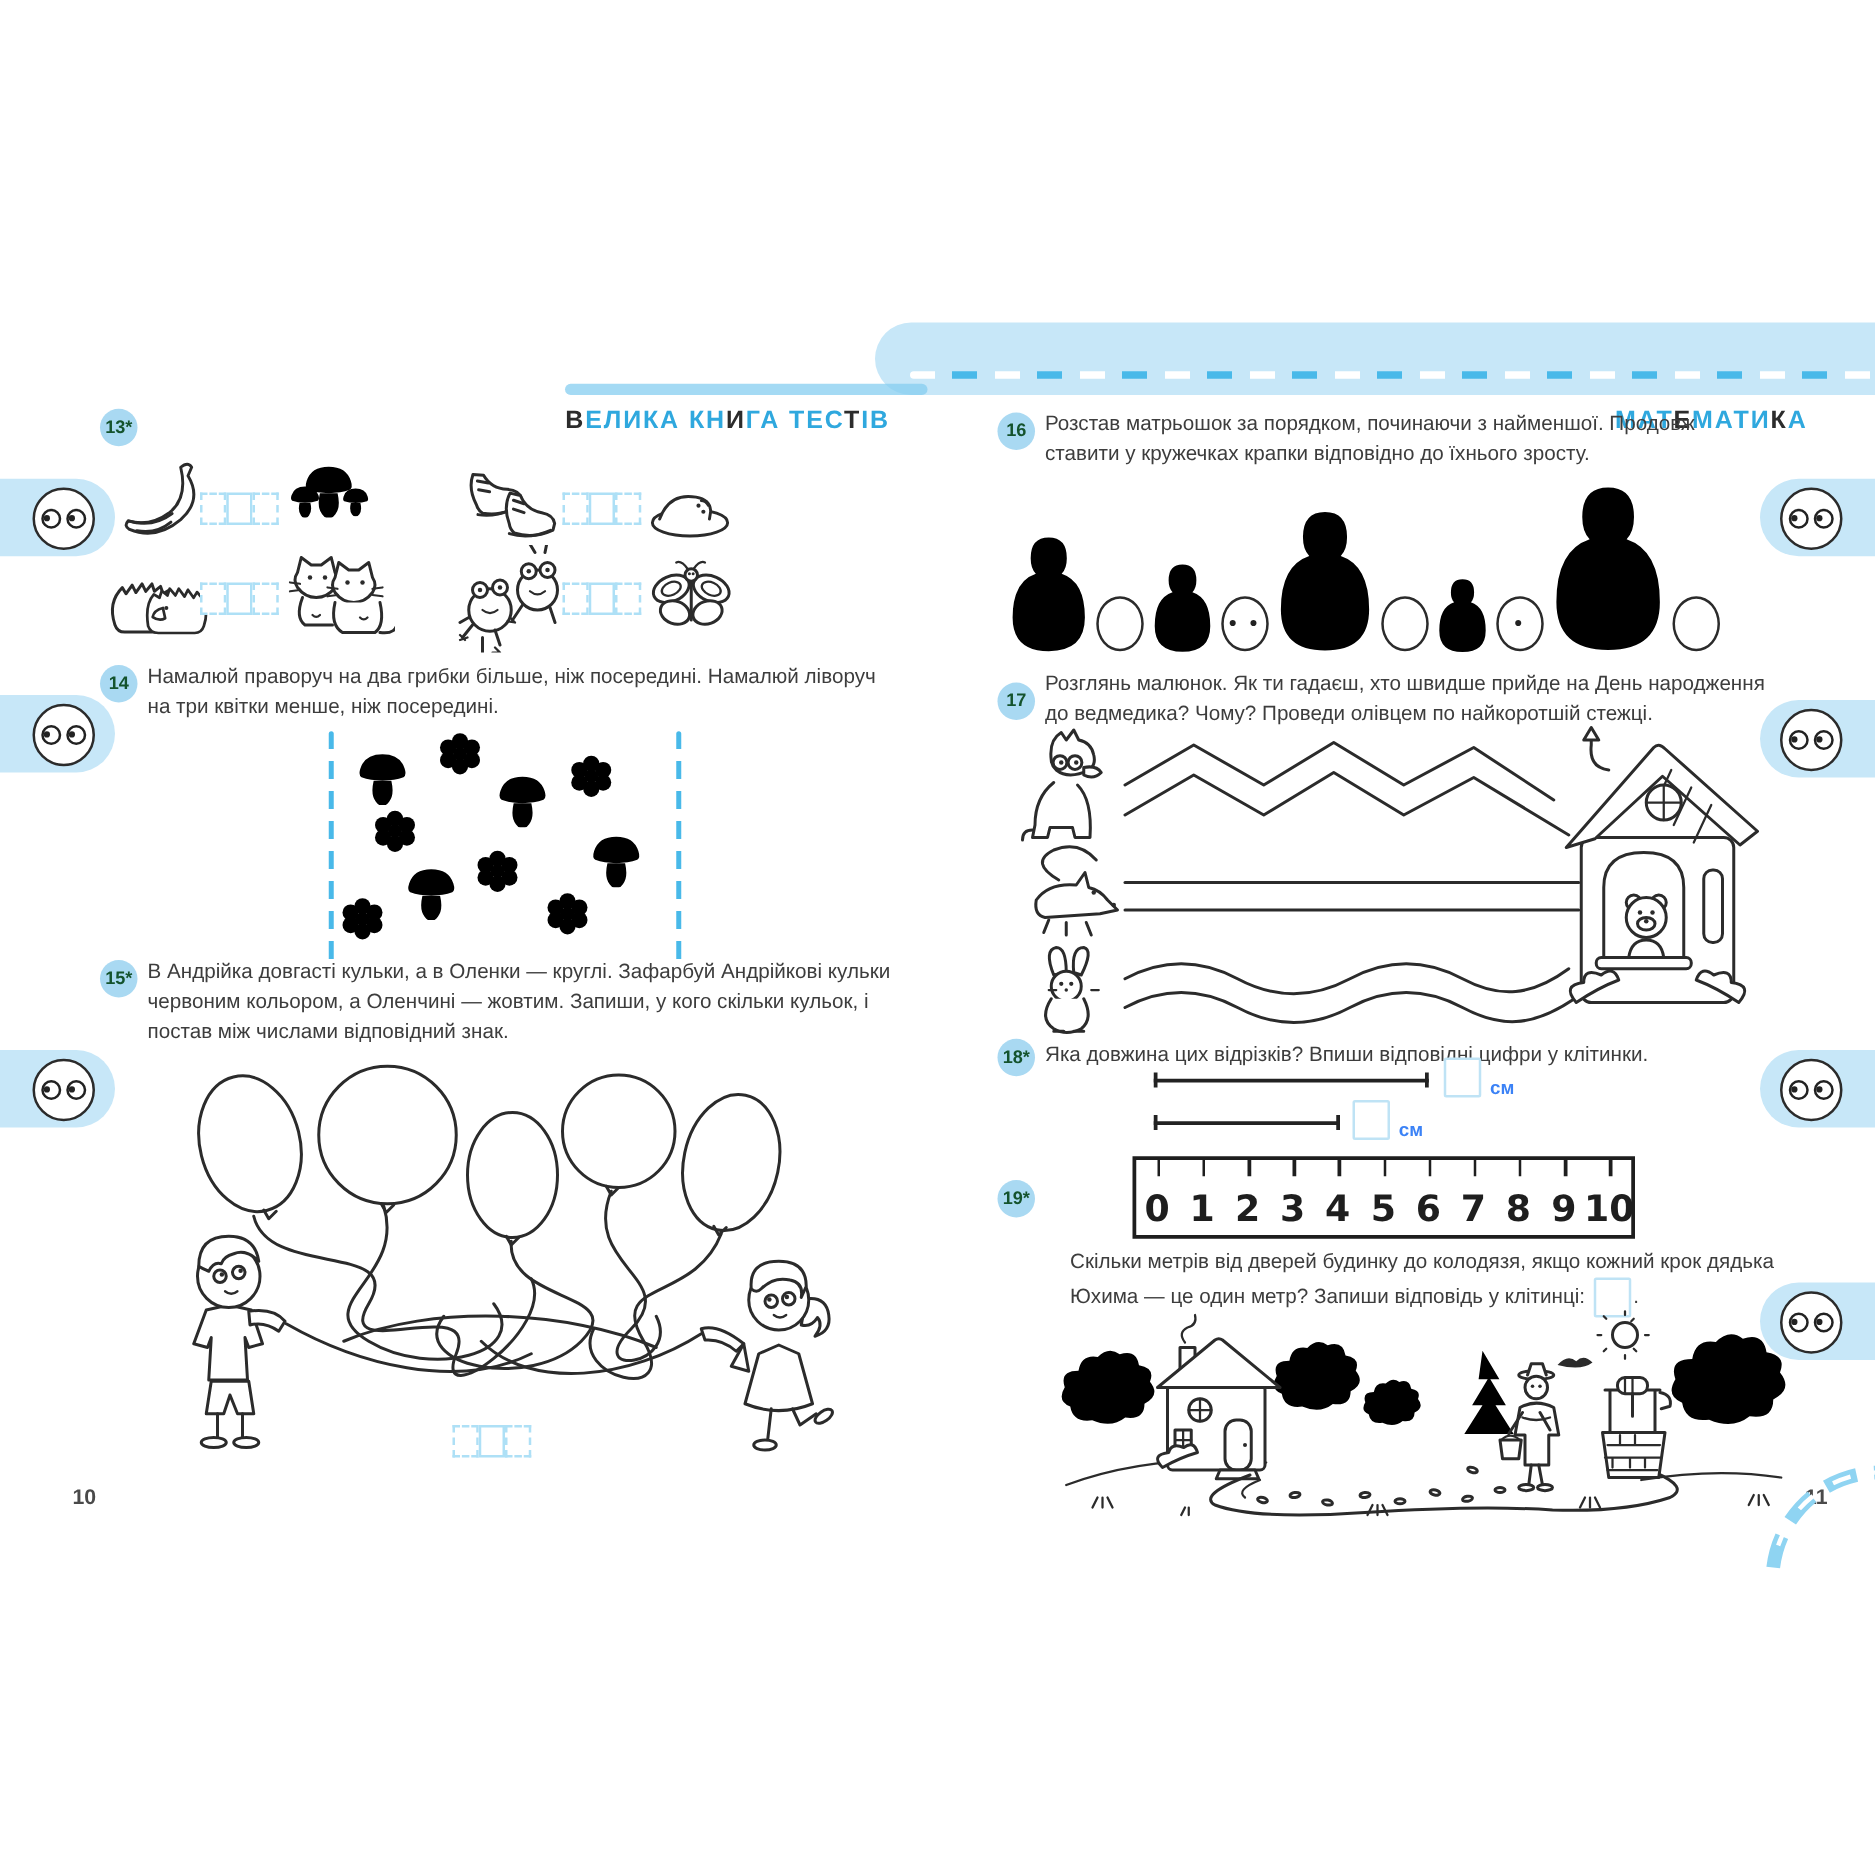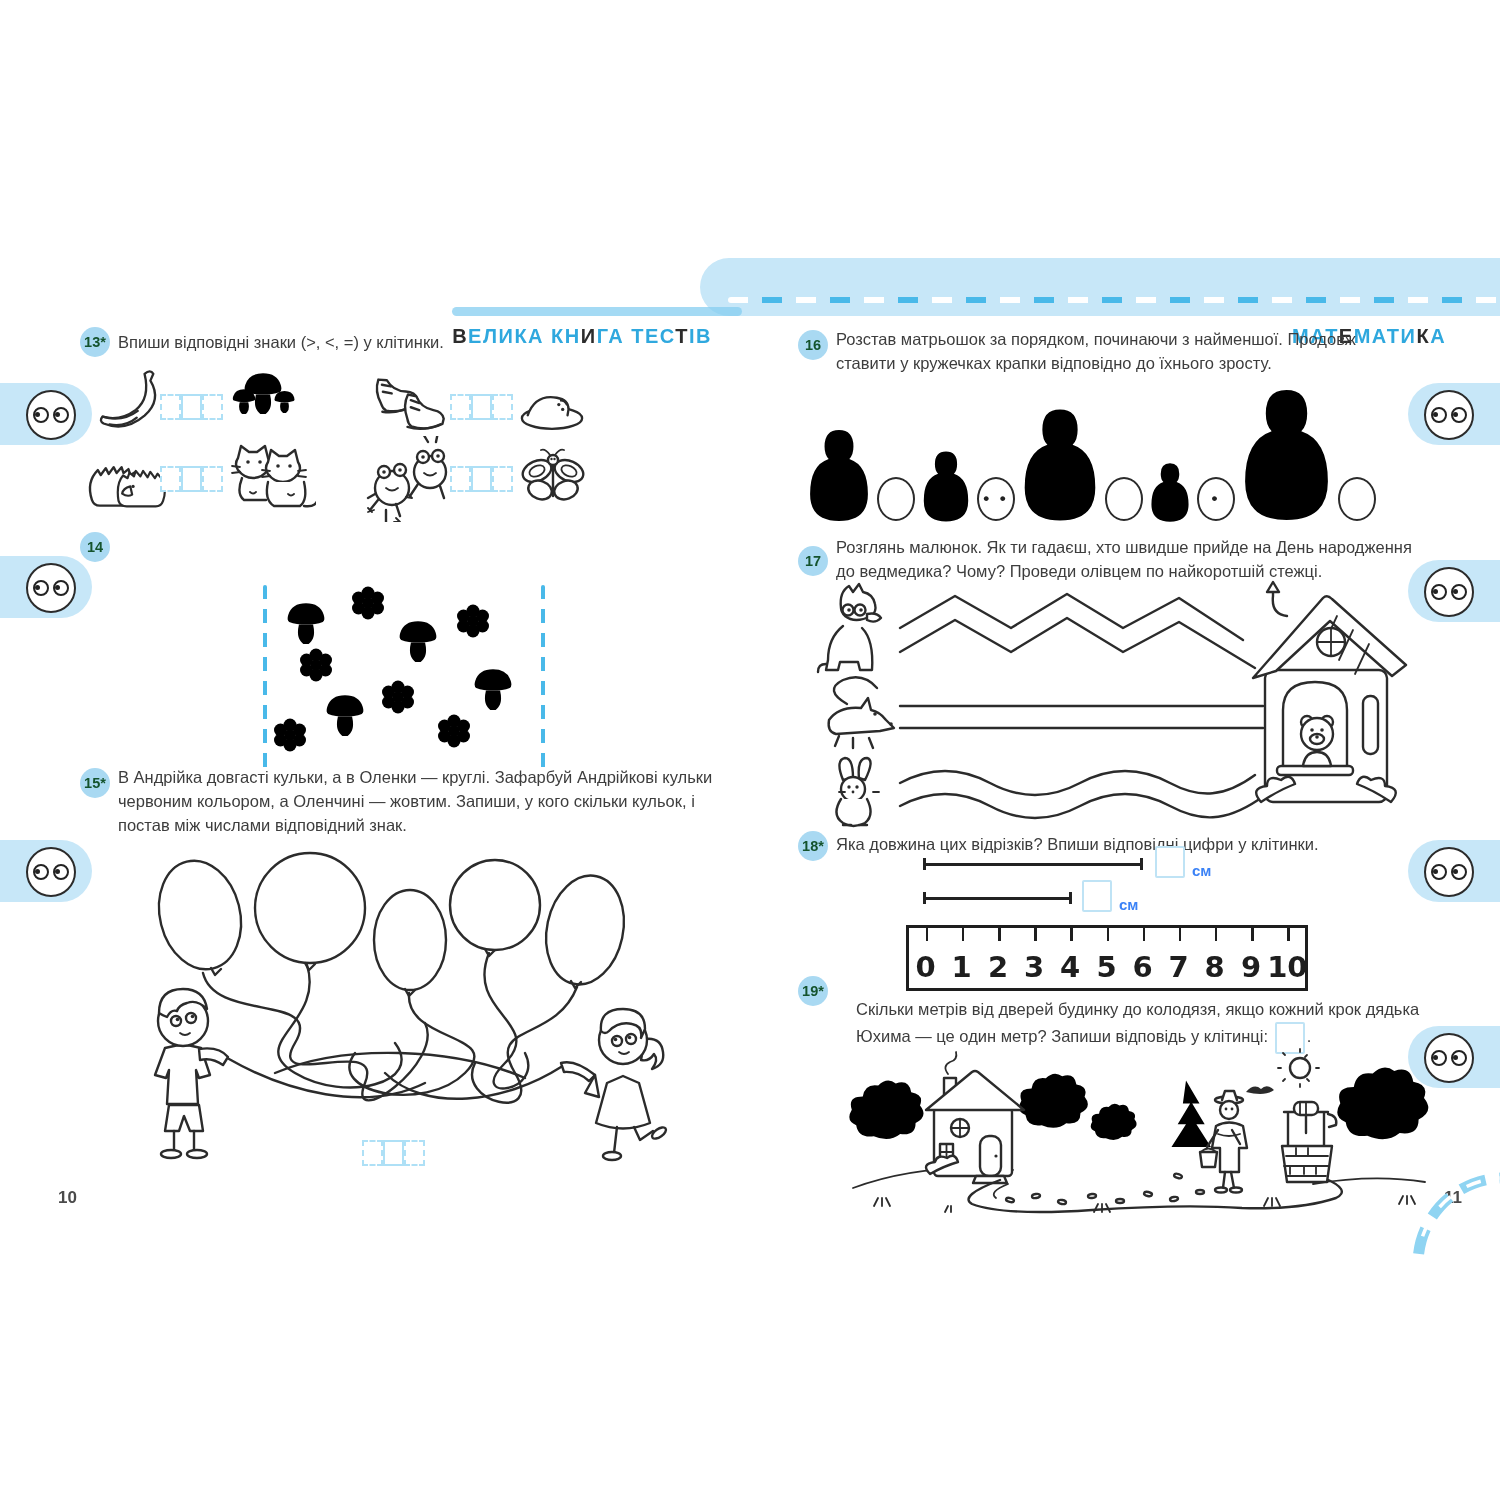--- a/index.html
+++ b/index.html
@@ -150,21 +150,20 @@
       </div>
     </div>
   <div class="blob r" style="top:1026px">
       <div class="eyes">
         <span class="eye"></span>
         <span class="eye"></span>
       </div>
     </div>
 
   <div class="badge" style="left:80px;top:327px">13*</div>
-  <p class="ttext" style="left:118px;top:331px;width:560px">Впиши відповідні знаки (&gt;, &lt;, =) у клітинки.</p>
 
   <svg class="art absart" style="left:88px;top:366px" width="78" height="78" viewBox="0 0 80 80">
     <path class="w" d="M58 8q6-5 9 0l-3 7q12 20-6 36-20 17-42 8-5-3-1-7 18 5 34-7 15-12 9-37z"></path>
     <path d="M15 52q20 6 36-6"></path>
       <path d="M22 60q16 3 28-7"></path>
   </svg>
   <div class="cellbox" style="left:160px;top:394px">
       <span></span>
       <span class="mid"></span>
       <span></span>
@@ -269,20 +268,21 @@
     <ellipse class="thin" cx="19" cy="27" rx="8" ry="5" transform="rotate(-24 19 27)"></ellipse>
     <ellipse class="thin" cx="51" cy="27" rx="8" ry="5" transform="rotate(24 51 27)"></ellipse>
     <path d="M35 22v30"></path>
       <circle class="w" cx="35" cy="16" r="5"></circle>
     <circle class="f" cx="33.5" cy="15" r="1.2"></circle>
       <circle class="f" cx="36.5" cy="15" r="1.2"></circle>
     <path class="thin" d="M32 11q-5-7-9-5m14 5q5-7 9-5"></path>
   </svg>
 
   <div class="badge" style="left:80px;top:532px">14</div>
+  <p class="ttext" style="left:118px;top:530px;width:600px">Намалюй праворуч на два грибки більше, ніж посередині. Намалюй ліворуч на три квітки менше, ніж посередині.</p>
 
   <div class="vdash" style="left:263px;top:585px;height:190px"></div>
   <div class="vdash" style="left:541px;top:585px;height:190px"></div>
   <svg class="art absart" style="left:283px;top:598px" width="46" height="46" viewBox="0 0 52 52">
       <use href="#mush"></use>
     </svg>
   <svg class="art absart" style="left:395px;top:616px" width="46" height="46" viewBox="0 0 52 52">
       <use href="#mush"></use>
     </svg>
   <svg class="art absart" style="left:322px;top:690px" width="46" height="46" viewBox="0 0 52 52">
@@ -500,21 +500,21 @@
     <span class="rn" style="left:31.6%">3</span>
     <span class="rn" style="left:40.7%">4</span>
     <span class="rn" style="left:49.9%">5</span>
     <span class="rn" style="left:59.0%">6</span>
     <span class="rn" style="left:68.1%">7</span>
     <span class="rn" style="left:77.2%">8</span>
     <span class="rn" style="left:86.4%">9</span>
     <span class="rn" style="left:95.5%">10</span>
   </div>
 
-  <div class="badge" style="left:798px;top:976px">19*</div>
+  <div class="badge" style="left:798px;top:944px">19*</div>
   <p class="ttext" style="left:856px;top:998px;width:590px"><span>Скільки метрів від дверей будинку до колодязя, якщо кожний крок дядька Юхима — це один метр? Запиши відповідь у клітинці:</span> <span class="inline-box"></span><span>.</span></p>
 
   <svg class="art absart" style="left:848px;top:1048px" width="585" height="168" viewBox="0 0 585 168">
     <path class="thin" d="M5 140q70-26 160-18m300 14q60-10 112-2"></path>
     <use href="#tree" x="0" y="20" width="78" height="110"></use>
     <use href="#tree" x="170" y="14" width="72" height="102"></use>
     <use href="#tree" x="242" y="48" width="48" height="68"></use>
     <use href="#fir" x="312" y="28" width="52" height="84"></use>
     <use href="#tree" x="488" y="4" width="95" height="135"></use>
 

